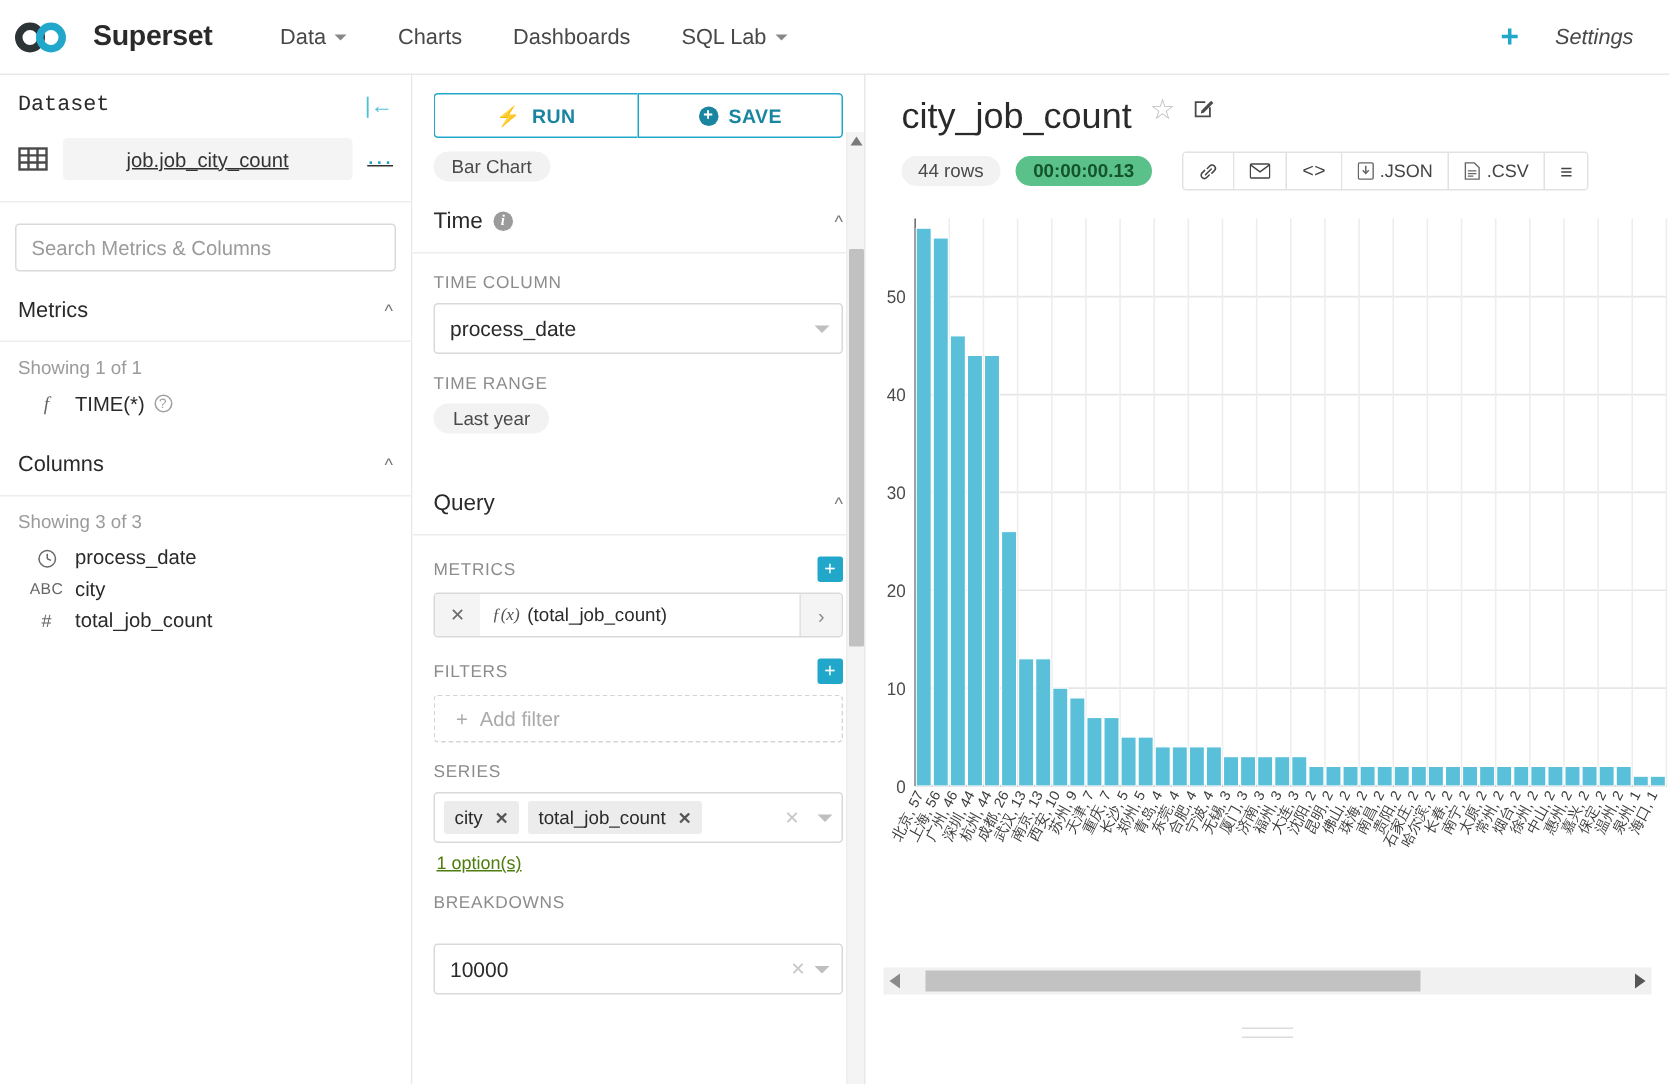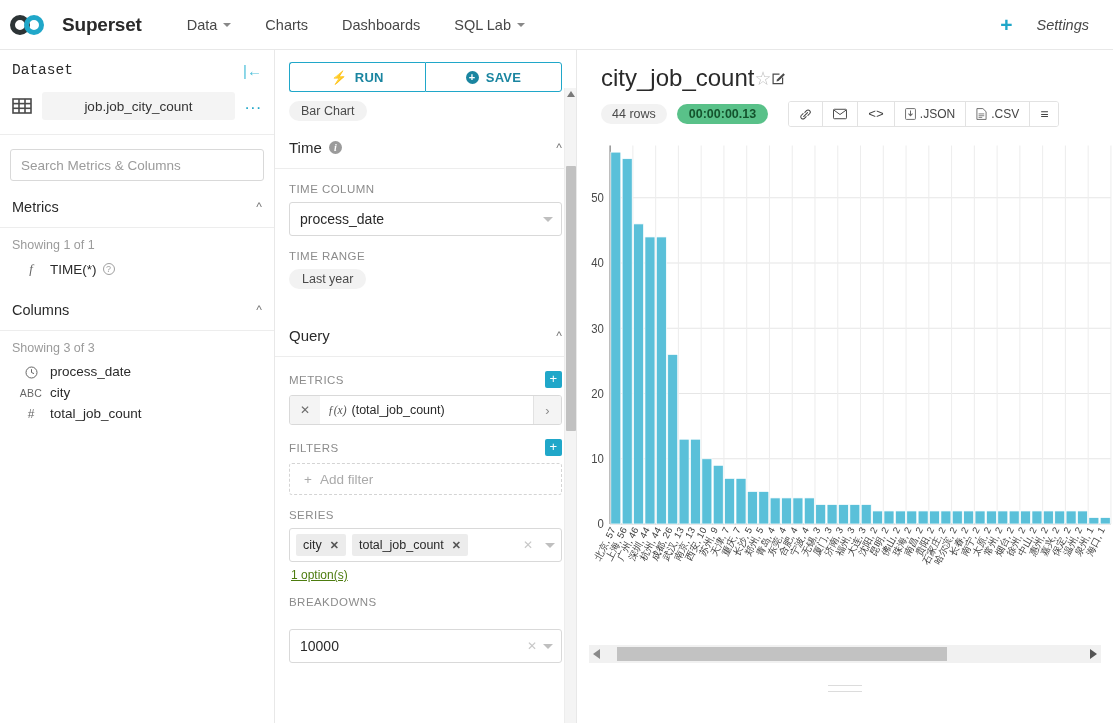--- a/index.html
+++ b/index.html
@@ -63,20 +63,21 @@
   }
   .dp-head {
     padding: 12px 12px 10px 12px; display: flex; align-items: center;
   }
   .dp-title { font-size: 14.5px; color: #2a2a2a; font-family: Liberation Mono, monospace; }
   .collapse-icon { margin-left: auto; color: #4fc0da; font-size: 15px; line-height: 1; cursor: pointer; }
   .dp-dataset-row {
     display: flex; align-items: center; gap: 10px;
     padding: 4px 12px 14px 12px;
     border-bottom: 1px solid #ededed;
+    text-decoration: underline;
   }
   .grid-icon { width: 20px; height: 20px; flex: 0 0 20px; }
   .ds-pill {
     flex: 1; background: #f4f4f4; border-radius: 3px;
     height: 28px; display: flex; align-items: center; justify-content: center;
     font-size: 13.5px; color: #333;
   }
   .dots { color: #20a7c9; font-size: 17px; letter-spacing: 1px; line-height: 1; cursor: pointer; padding-bottom: 6px; }
   .search-wrap { padding: 14px 10px 8px 10px; }
   .search-input {
@@ -231,21 +232,21 @@
     position: absolute; left: 1px; width: 10px;
     top: 78px; height: 265px; background: #c1c1c1; border-radius: 1px;
   }
 
   
   .chart-area {
     flex: 1; background: #fff; display: flex; flex-direction: column;
     min-width: 0; padding: 0 0 0 0; overflow: hidden;
   }
   .chart-header { padding: 14px 16px 0 24px; }
-  .chart-title-row { display: flex; align-items: center; }
+  .chart-title-row { display: flex; gap: 12px; }
   .chart-title { font-size: 24px; color: #2a2a2a; font-weight: normal; }
   .star-icon { color: #bdbdbd; font-size: 19px; cursor: pointer; line-height: 1; }
   .edit-icon { color: #4a4a4a; font-size: 15px; cursor: pointer; line-height: 1; }
   .chart-meta-row { display: flex; align-items: center; gap: 10px; margin-top: 9px; }
   .rows-pill {
     background: #f2f2f2; border-radius: 11px; padding: 3px 11px;
     font-size: 12.5px; color: #4a4a4a;
   }
   .time-pill {
     border-radius: 11px; padding: 3px 12px;

